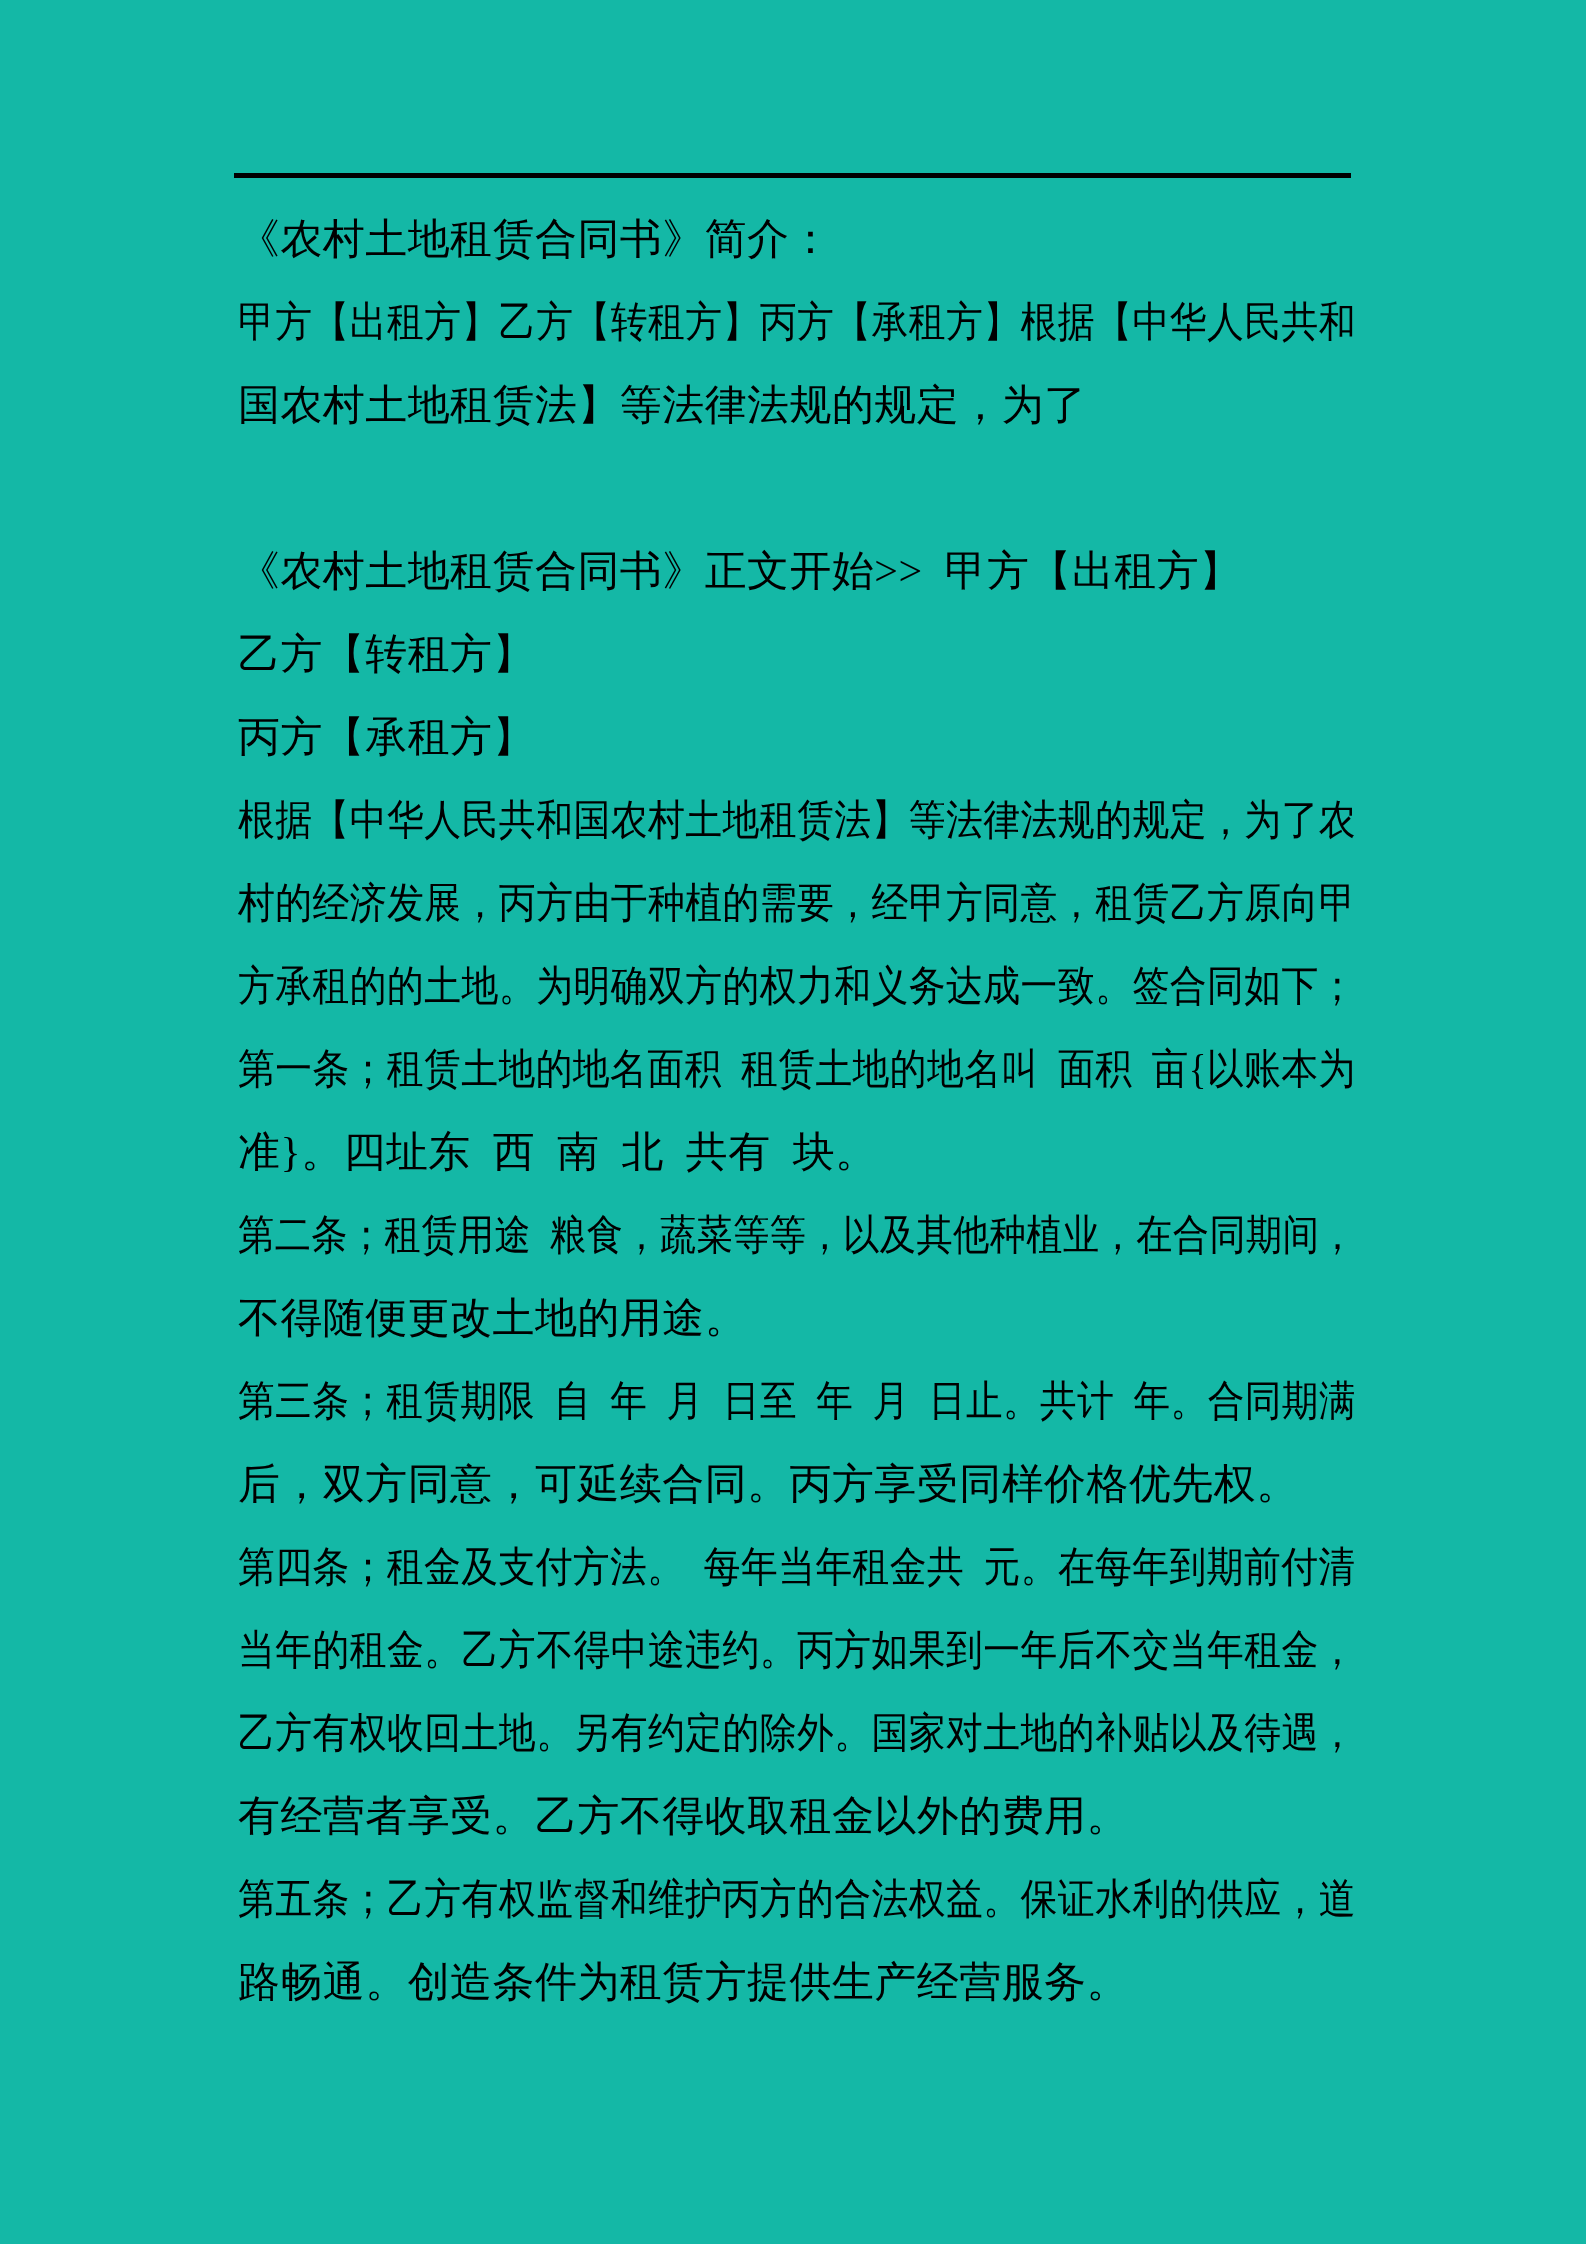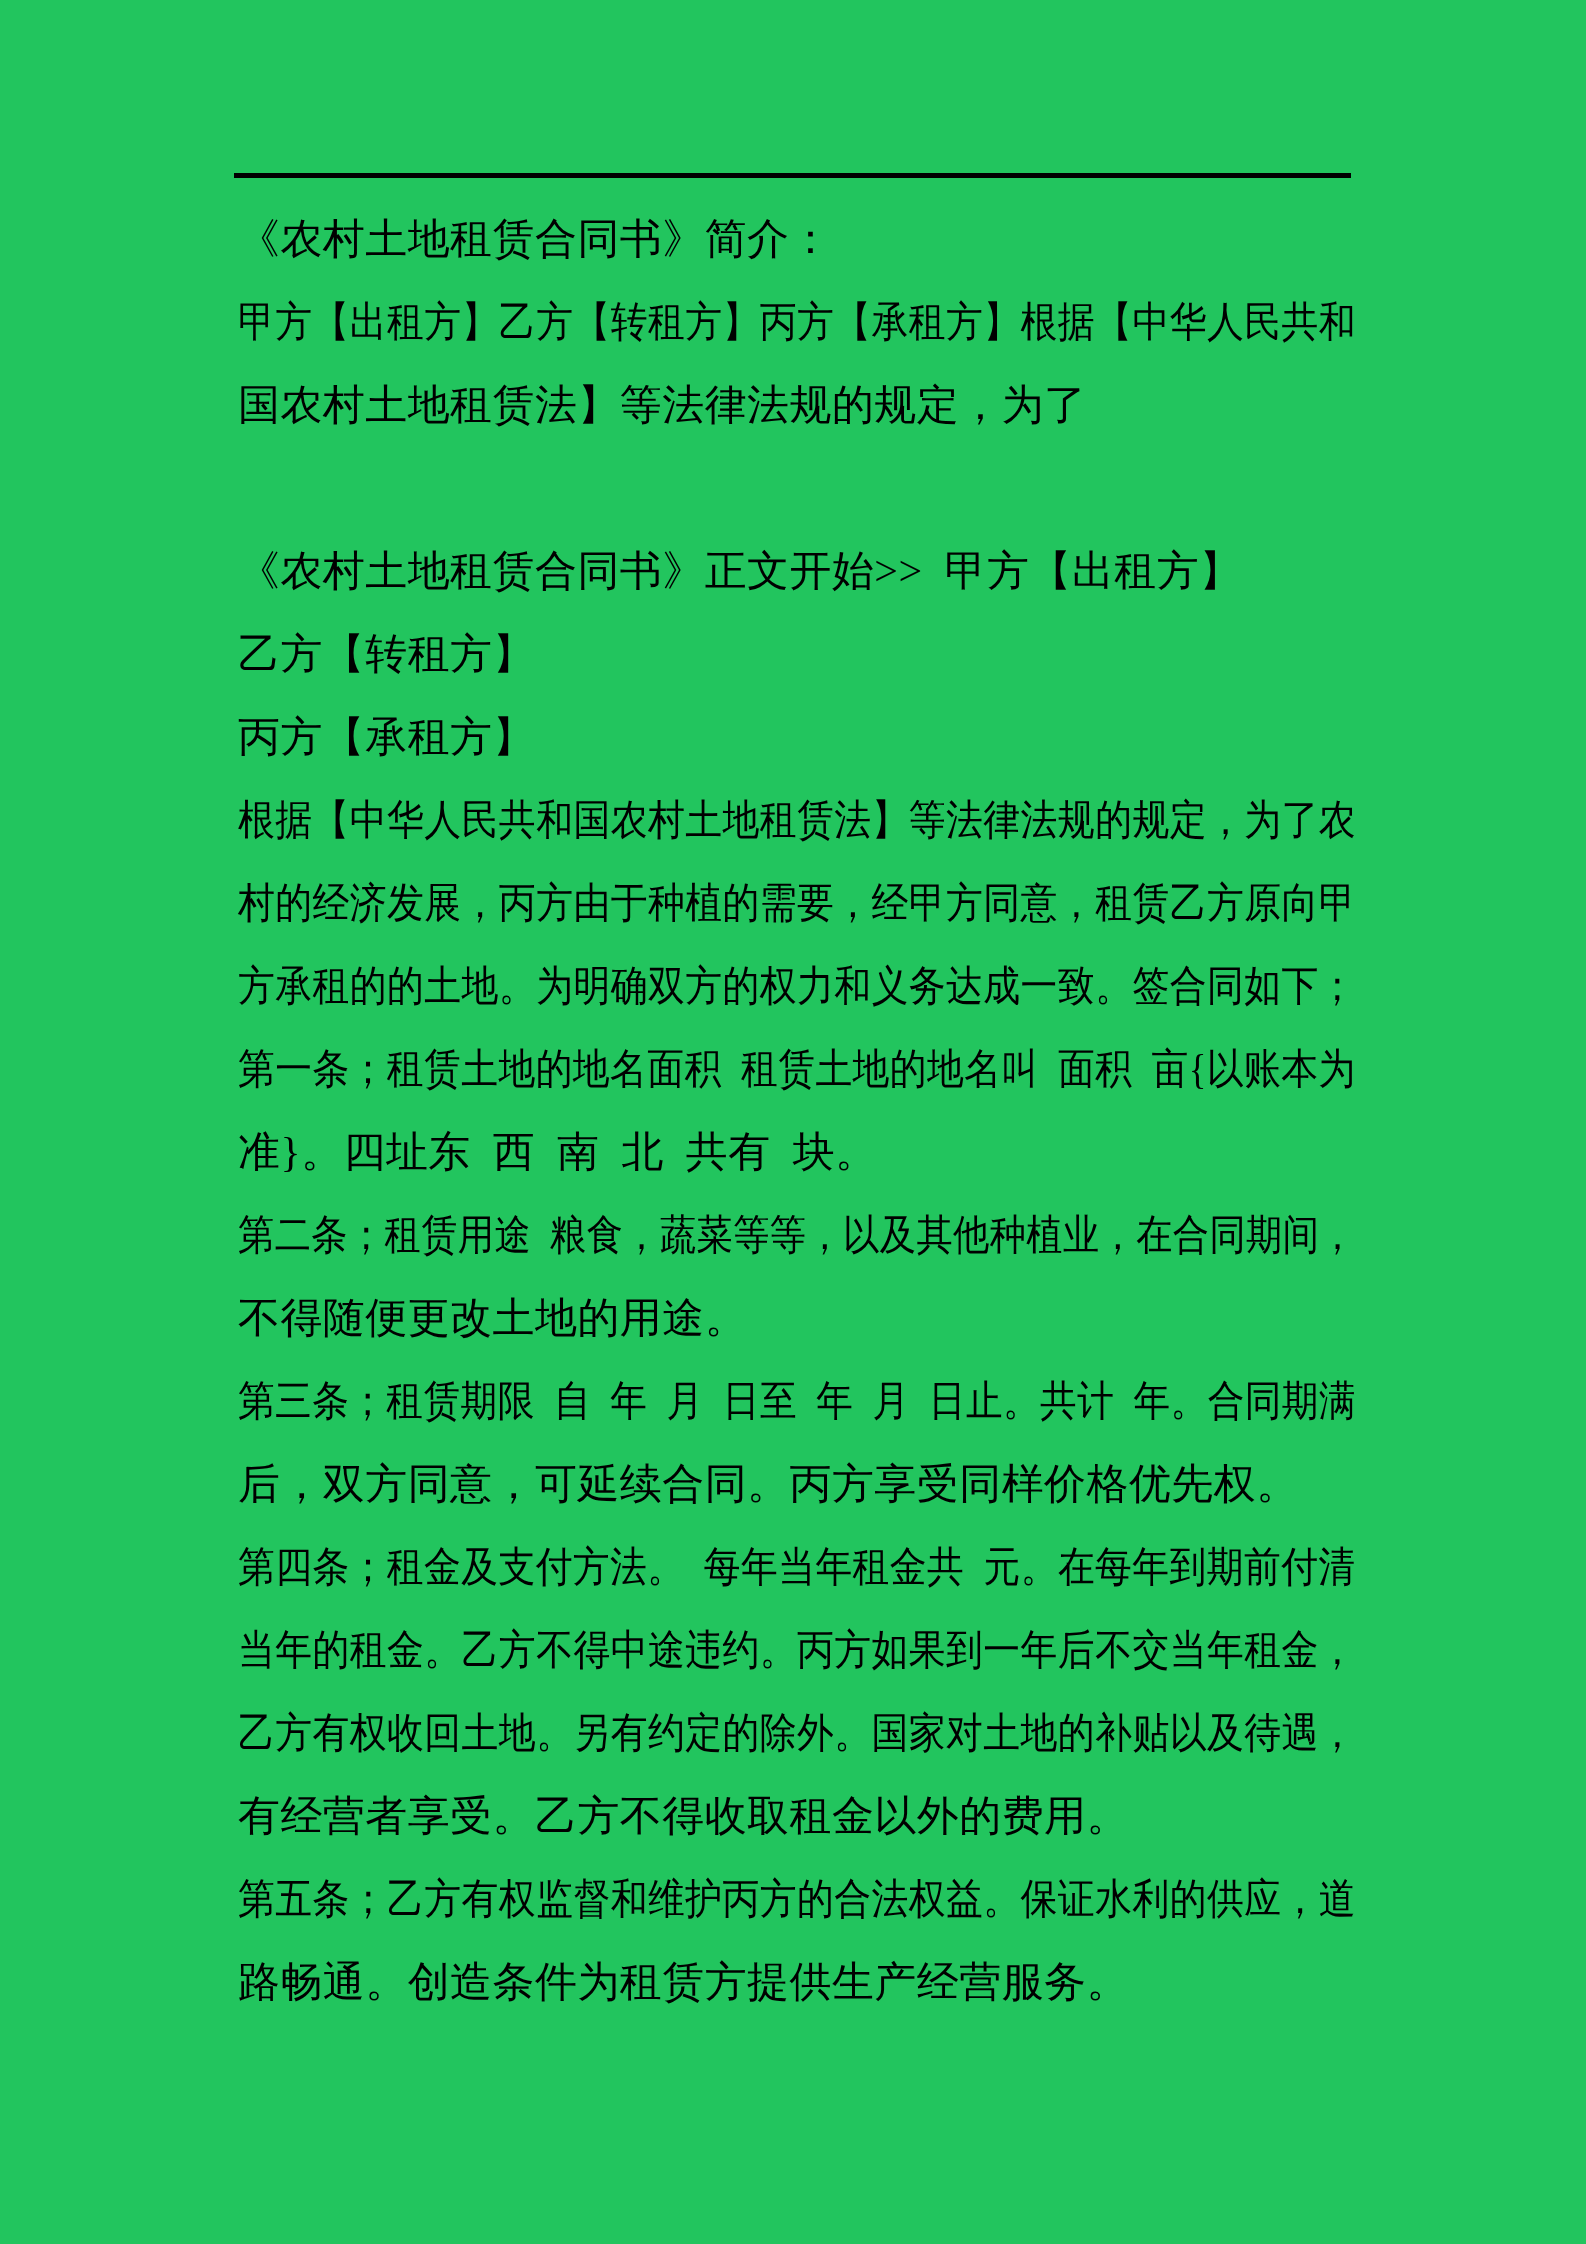--- a/index.html
+++ b/index.html
@@ -4,21 +4,21 @@
 <style>
   html, body {
     margin: 0;
     padding: 0;
     background: #ffffff;
   }
   .page {
     position: relative;
     width: 1586px;
     height: 2244px;
-    background: #22c55e;
+    background: #14b8a6;
     overflow: hidden;
     font-family: "Liberation Serif", "DejaVu Serif", serif;
   }
   .header-rule {
     position: absolute;
     left: 234px;
     top: 173px;
     width: 1117px;
     height: 5px;
     background: #000000;

